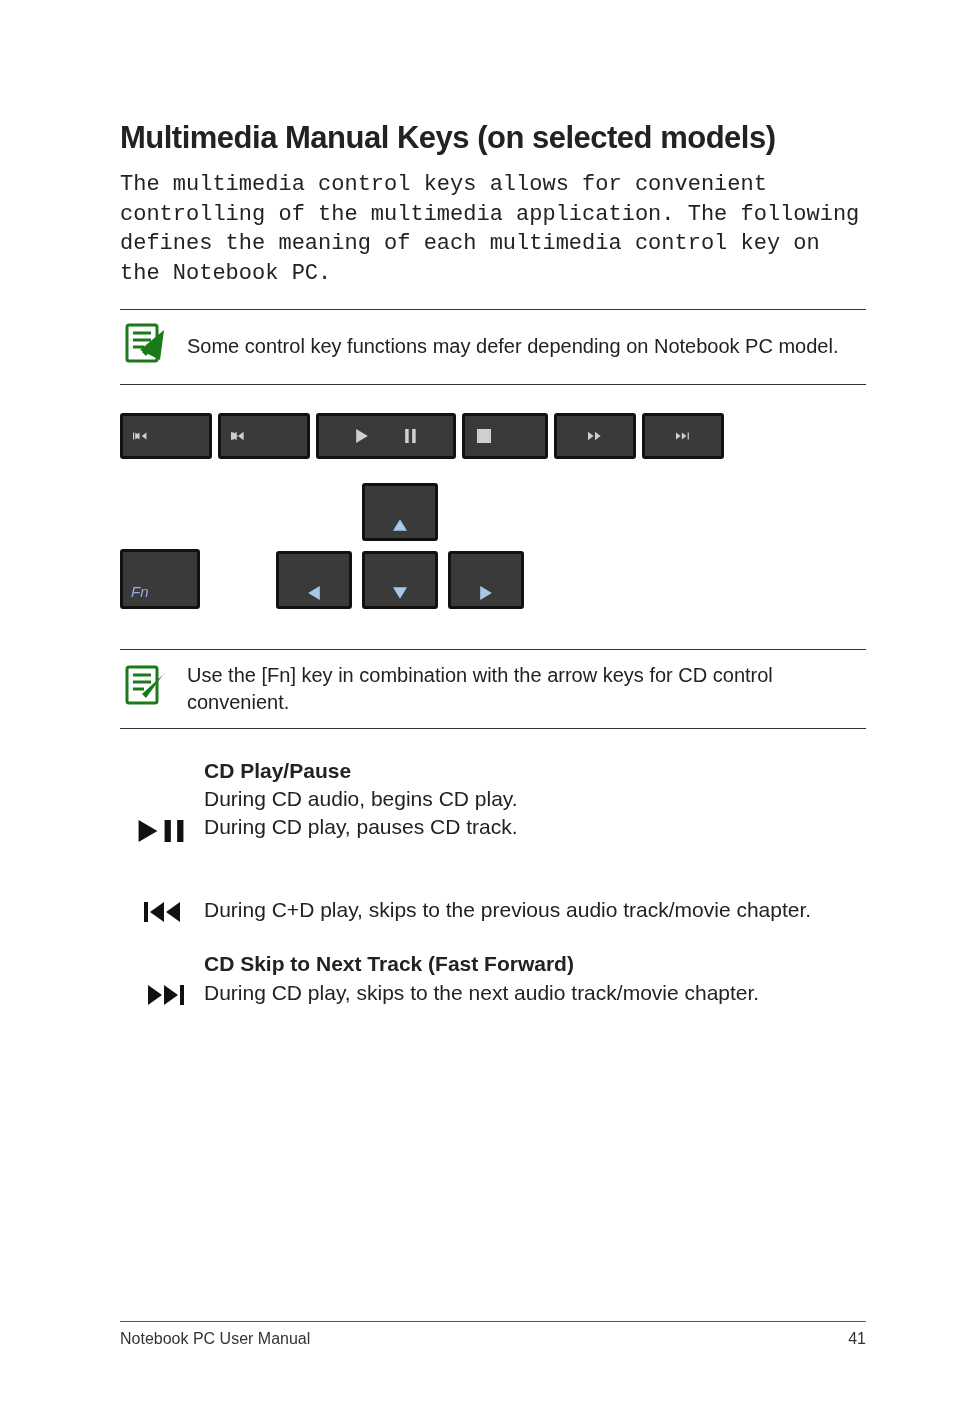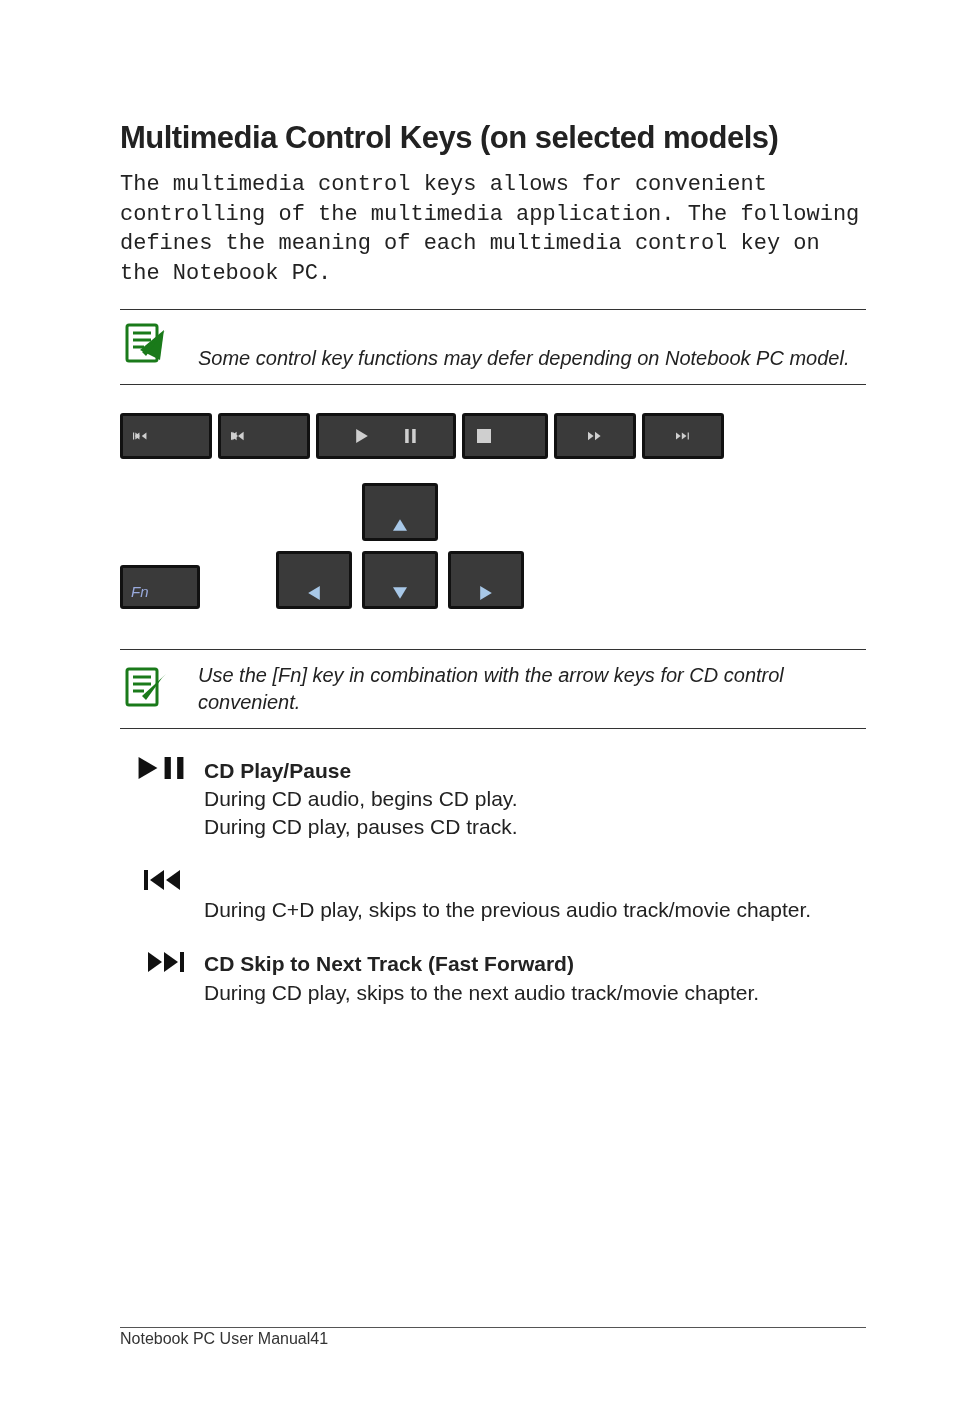--- a/index.html
+++ b/index.html
@@ -1,63 +1,63 @@
 <!DOCTYPE html>
 <html><head>
 <meta charset="utf-8">
 <style>
   * { box-sizing: border-box; margin: 0; padding: 0; }
   html, body { width: 954px; height: 1418px; background: #fff; font-family: "Segoe UI", "Myriad Pro", Arial, sans-serif; color: #222; }
   .page { padding: 120px 88px 0 120px; position: relative; height: 100%; }
   h1 { font-size: 31px; font-weight: 700; letter-spacing: -0.5px; margin-bottom: 14px; }
   .lead { font-size: 22px; line-height: 1.35; margin-bottom: 20px; font-family: Liberation Mono, monospace; }
 
-  .note-row { display: flex; align-items: flex-end; gap: 30px; margin-bottom: 28px; border-top: 1px solid #333; border-bottom: 1px solid #333; padding: 10px 0 12px 0; margin-left: 0; font-style: italic; }
+  .note-row { display: flex; align-items: center; gap: 19px; margin-bottom: 28px; border-top: 1px solid #333; border-bottom: 1px solid #333; padding: 10px 0 12px 0; margin-left: 0; }
   .note-icon { flex: 0 0 48px; }
   .note-text { font-size: 20px; line-height: 1.35; padding-top: 2px; }
 
   .note-svg { width: 48px; height: 48px; }
 
   
   .keybar { display: flex; gap: 6px; margin: 16px 0 24px 0; }
   .mkey { background: #3a3a3a; border: 3px solid #111; border-radius: 3px; height: 46px; display:flex; align-items:center; justify-content:center; color:#cfcfcf; }
   .mkey.w1 { width: 82px; }
   .mkey.w2 { width: 92px; justify-content: flex-start; padding-left:10px; }
   .mkey.pp { width: 140px; justify-content: space-around; padding: 0 18px; }
   .mkey.stop { width: 86px; justify-content: flex-start; padding-left:12px;}
   .mkey svg { width: 14px; height: 14px; fill: #cfcfcf; }
 
   
   .arrowcluster { display:flex; align-items:flex-end; gap: 76px; margin-bottom: 40px; }
-  .fnkey { width: 80px; height: 44px; background:#3a3a3a; border:3px solid #111; border-radius:3px; display:flex; align-items:flex-end; justify-content:flex-start; padding:6px 8px; color:#9ad; font-style:italic; font-size:15px; }
+  .fnkey { width: 80px; height: 60px; background:#3a3a3a; border:3px solid #111; border-radius:3px; display:flex; align-items:flex-end; justify-content:flex-start; padding:6px 8px; color:#9ad; font-style:italic; font-size:15px; }
   .arrows { display:flex; flex-direction:column; align-items:center; gap:10px; }
   .arrow-row { display:flex; gap:10px; }
   .akey { width: 76px; height: 58px; background:#3a3a3a; border:3px solid #111; border-radius:3px; display:flex; align-items:flex-end; justify-content:center; padding-bottom:6px; }
   .akey svg { width:14px; height:14px; fill:#a8c8e8; }
 
   
   .defs { margin-top: 26px; }
-  .def { display:flex; align-items:flex-start; gap: 20px; margin-bottom: 26px; }
+  .def { display:flex; align-items:flex-end; gap: 20px; margin-bottom: 26px; }
   .def-icon { flex: 0 0 64px; display:flex; justify-content:flex-end; }
   .def-body { font-size: 21px; line-height:1.35; }
   .def-body b { font-weight: 700; }
 
   .ic-play-pause { display:flex; gap:6px; align-items:center; }
   .ic-play-pause svg { width:20px; height:22px; fill:#111; }
   .ic-stop { width:20px; height:20px; background:#111; border-radius:2px; margin-top:4px; }
   .ic-skip svg { width:40px; height:24px; fill:#111; }
 
-  .footer { position:absolute; bottom: 70px; left:120px; right:88px; border-top:1px solid #555; padding-top:2px; display:flex; justify-content:flex-start; font-size:16px; color:#333; }
+  .footer { position:absolute; bottom: 70px; left:120px; right:88px; border-top:1px solid #555; padding-top:8px; display:flex; justify-content:space-between; font-size:16px; color:#333; }
 </style>
 </head>
 <body>
 
 <div class="page">
 
-  <h1>Multimedia Control Keys (on selected models)</h1>
+  <h1>Multimedia Manual Keys (on selected models)</h1>
   <p class="lead">The multimedia control keys allows for convenient controlling of the multimedia application. The following defines the meaning of each multimedia control key on the Notebook PC.</p>
 
   <div class="note-row">
     <div class="note-icon">
       <svg class="note-svg" viewBox="0 0 48 48">
         <rect x="7" y="5" width="30" height="36" rx="2" fill="none" stroke="#1a7a1a" stroke-width="3"></rect>
         <line x1="13" y1="13" x2="31" y2="13" stroke="#1a7a1a" stroke-width="3"></line>
         <line x1="13" y1="20" x2="31" y2="20" stroke="#1a7a1a" stroke-width="3"></line>
         <line x1="13" y1="27" x2="24" y2="27" stroke="#1a7a1a" stroke-width="3"></line>
         <path d="M20 30 L44 10 L40 40 Z" fill="#1a7a1a"></path>

